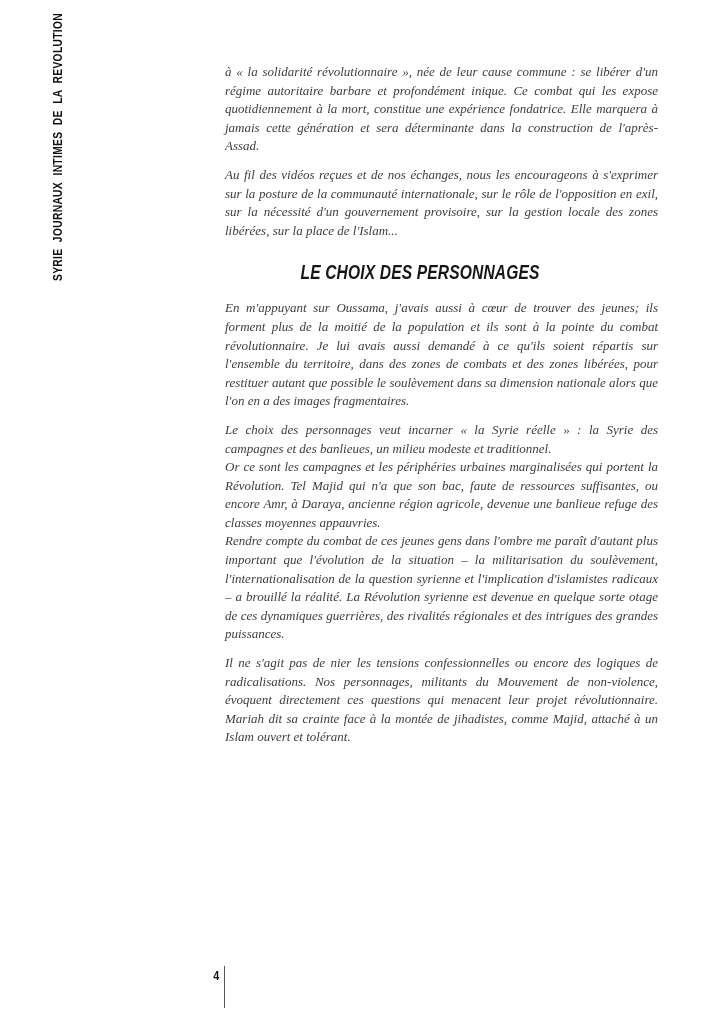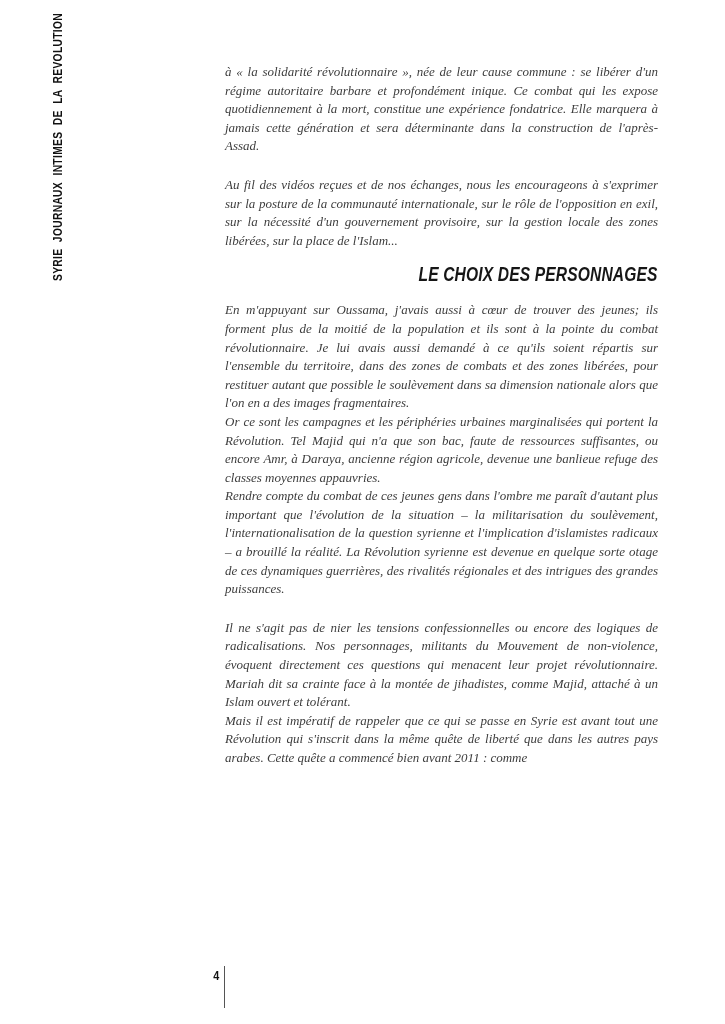--- a/index.html
+++ b/index.html
@@ -35,25 +35,24 @@
     left: 225px;
     top: 63px;
     width: 433px;
     color: #3d3d3d;
     font-size: 13px;
     line-height: 18.6px;
     text-align: justify;
     font-style: italic;
   }
   .para { margin: 0; }
-  .para.gap { margin-top: 20px; }
+  .para.gap { margin-top: 10px; }
 
   .heading {
-    margin: 13px 0 16px 0;
-    text-align: right;
+    margin: 21px 0 16px 0;
     line-height: 22px;
     height: 22px;
   }
   .heading > span {
     display: inline-block;
     transform: scaleX(0.76);
     transform-origin: 100% 50%;
     white-space: nowrap;
     font-family: "Liberation Sans", sans-serif;
     font-weight: bold;
@@ -96,29 +95,29 @@
     <p class="para">à « la solidarité révolutionnaire », née de leur cause commune : se libérer d'un régime autoritaire barbare et profondément inique. Ce combat qui les expose quotidiennement à la mort, constitue une expérience fondatrice. Elle marquera à jamais cette génération et sera déterminante dans la construction de l'après-Assad.</p>
 
     <p class="para gap">Au fil des vidéos reçues et de nos échanges, nous les encourageons à s'exprimer sur la posture de la communauté internationale, sur le rôle de l'opposition en exil, sur la nécessité d'un gouvernement provisoire, sur la gestion locale des zones libérées, sur la place de l'Islam...</p>
 
     <h2 class="heading">
       <span>LE CHOIX DES PERSONNAGES</span>
     </h2>
 
     <p class="para">En m'appuyant sur Oussama, j'avais aussi à cœur de trouver des jeunes; ils forment plus de la moitié de la population et ils sont à la pointe du combat révolutionnaire. Je lui avais aussi demandé à ce qu'ils soient répartis sur l'ensemble du territoire, dans des zones de combats et des zones libérées, pour restituer autant que possible le soulèvement dans sa dimension nationale alors que l'on en a des images fragmentaires.</p>
 
+    <p class="para gap">Le choix des personnages veut incarner « la Syrie réelle » : la Syrie des campagnes et des banlieues, un milieu modeste et traditionnel.</p>
 
     <p class="para">Or ce sont les campagnes et les périphéries urbaines marginalisées qui portent la Révolution. Tel Majid qui n'a que son bac, faute de ressources suffisantes, ou encore Amr, à Daraya, ancienne région agricole, devenue une banlieue refuge des classes moyennes appauvries.</p>
 
 
 
     <p class="para">Rendre compte du combat de ces jeunes gens dans l'ombre me paraît d'autant plus important que l'évolution de la situation – la militarisation du soulèvement, l'internationalisation de la question syrienne et l'implication d'islamistes radicaux – a brouillé la réalité. La Révolution syrienne est devenue en quelque sorte otage de ces dynamiques guerrières, des rivalités régionales et des intrigues des grandes puissances.</p>
 
     <p class="para gap">Il ne s'agit pas de nier les tensions confessionnelles ou encore des logiques de radicalisations. Nos personnages, militants du Mouvement de non-violence, évoquent directement ces questions qui menacent leur projet révolutionnaire.  Mariah dit sa crainte face à la montée de jihadistes, comme Majid, attaché à un Islam ouvert et tolérant.</p>
 
-    <p class="para">Mais il est impératif de rappeler que ce qui se passe en Syrie est avant tout une Révolution qui s'inscrit dans la même quête de liberté que dans les autres pays arabes. Cette quête a commencé bien avant 2011 : comme</p>
 
   </main>
 
   <span class="page-number">4</span>
   <span class="page-number-rule"></span>
 
 </div>
 
 </body></html>

